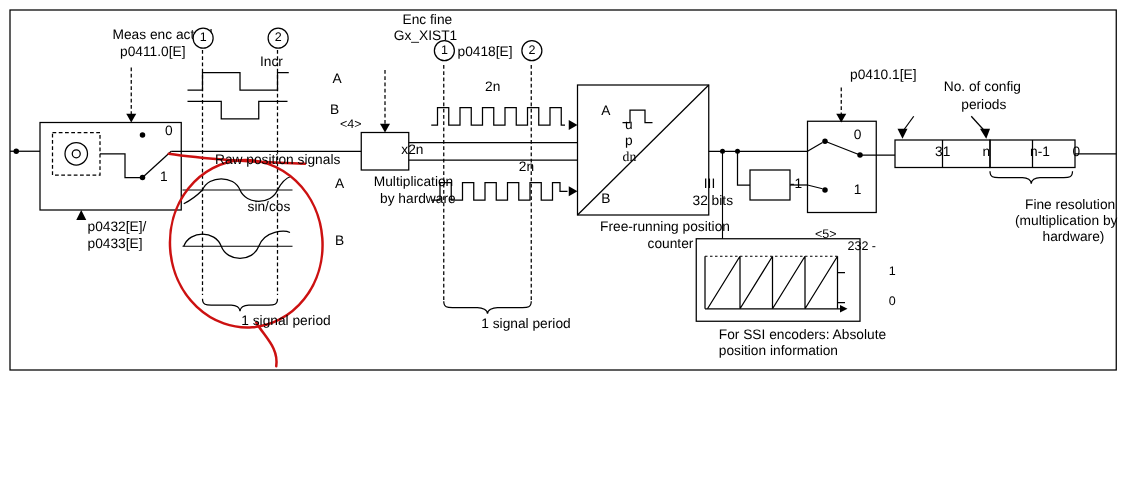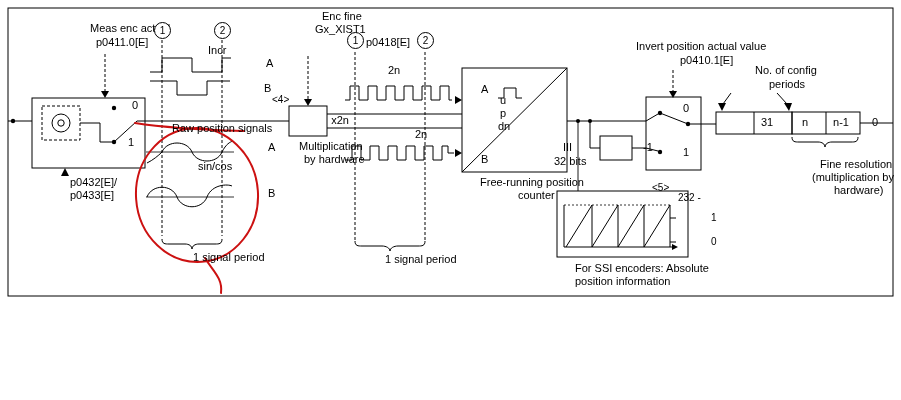--- a/index.html
+++ b/index.html
@@ -1,20 +1,20 @@
 <!DOCTYPE html>
 <html><head>
 <meta charset="utf-8">
 <style>
   html,body{margin:0;padding:0;background:#ffffff;}
   #page{position:relative;width:901px;height:400px;background:#ffffff;overflow:hidden;
         font-family:"Liberation Sans", sans-serif;}
   svg{position:absolute;left:0;top:0;}
   .lbl{position:absolute;font-size:11px;line-height:1.1;color:#000;white-space:nowrap;padding-left:32px;}
-  .ctr{text-align:center;}
+  .ctr{text-align:left;}
   .marker{position:absolute;width:15px;height:15px;border:1px solid #000;border-radius:50%;
           font-size:10px;display:flex;align-items:center;justify-content:center;background:#fff;}
   .small{font-size:10px;}
 </style>
 </head>
 <body>
 
 <div id="page">
 
   <svg width="901" height="400" viewBox="0 0 901 400">
@@ -181,27 +181,26 @@
   <div class="marker" style="left:347px;top:32px;">1</div>
   <div class="marker" style="left:417px;top:32px;">2</div>
   <div class="lbl" style="left:356px;top:64px;">2n</div>
   <div class="lbl" style="left:383px;top:128px;">2n</div>
   <div class="lbl" style="left:449px;top:83px;">A</div>
   <div class="lbl" style="left:449px;top:153px;">B</div>
   <div class="lbl" style="left:353px;top:253px;">1 signal period</div>
 
   <div class="lbl" style="left:468px;top:94px;">u</div>
   <div class="lbl" style="left:468px;top:107px;">p</div>
-  <div class="lbl" style="left:466px;top:120px;">dn</div>
+  <div class="lbl" style="left:466px;top:120px;font-family:Liberation Serif, serif;">dn</div>
   <div class="lbl" style="left:531px;top:141px;">III</div>
   <div class="lbl" style="left:522px;top:155px;">32 bits</div>
   <div class="lbl" style="left:448px;top:176px;">Free-running position</div>
   <div class="lbl" style="left:486px;top:189px;">counter</div>
 
-  <div class="lbl" style="left:604px;top:40px;">Invert position actual value</div>
   <div class="lbl" style="left:648px;top:54px;">p0410.1[E]</div>
   <div class="lbl ctr" style="left:600px;top:141px;width:32px;">-1</div>
   <div class="lbl" style="left:651px;top:102px;">0</div>
   <div class="lbl" style="left:651px;top:146px;">1</div>
   <div class="lbl small" style="left:620px;top:182px;">&lt;5&gt;</div>
 
   <div class="lbl" style="left:723px;top:64px;">No. of config</div>
   <div class="lbl" style="left:737px;top:78px;">periods</div>
   <div class="lbl ctr" style="left:716px;top:116px;width:38px;">31</div>
   <div class="lbl ctr" style="left:754px;top:116px;width:38px;">n</div>

